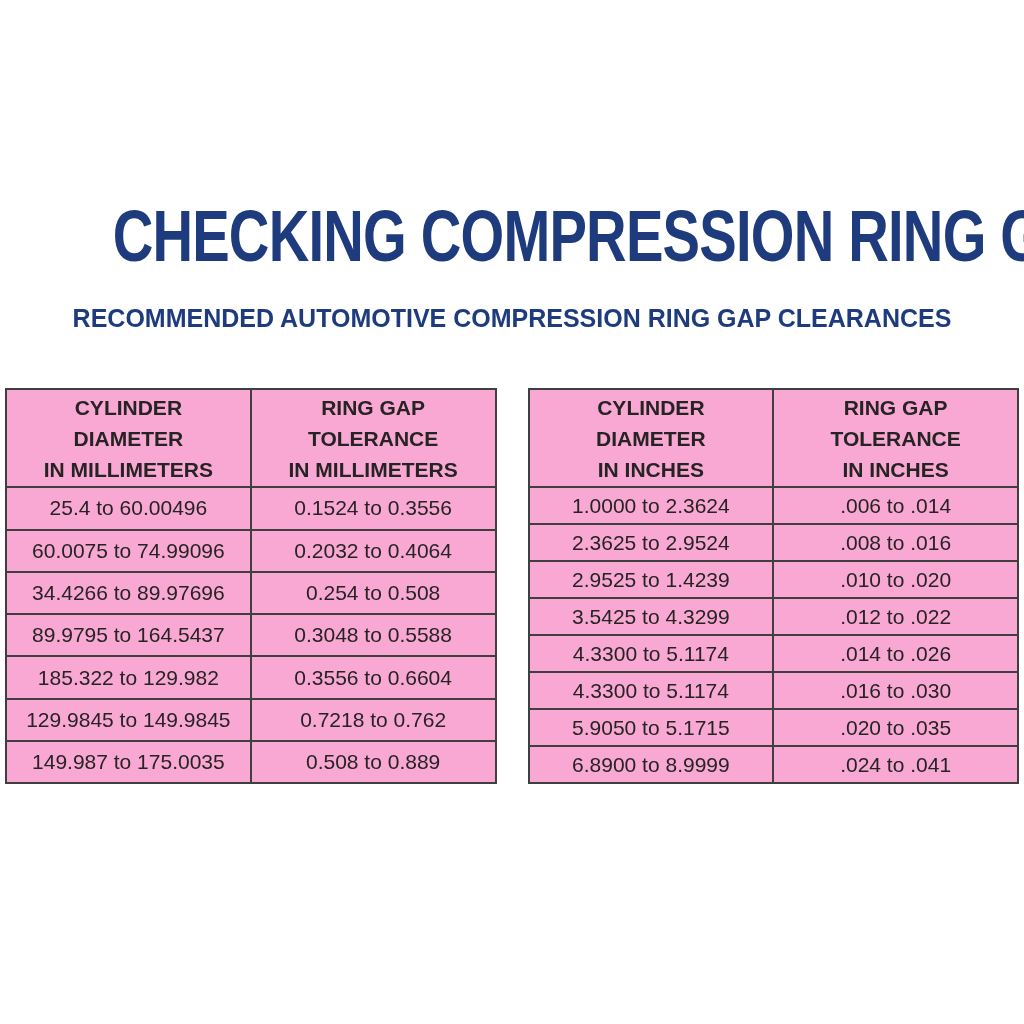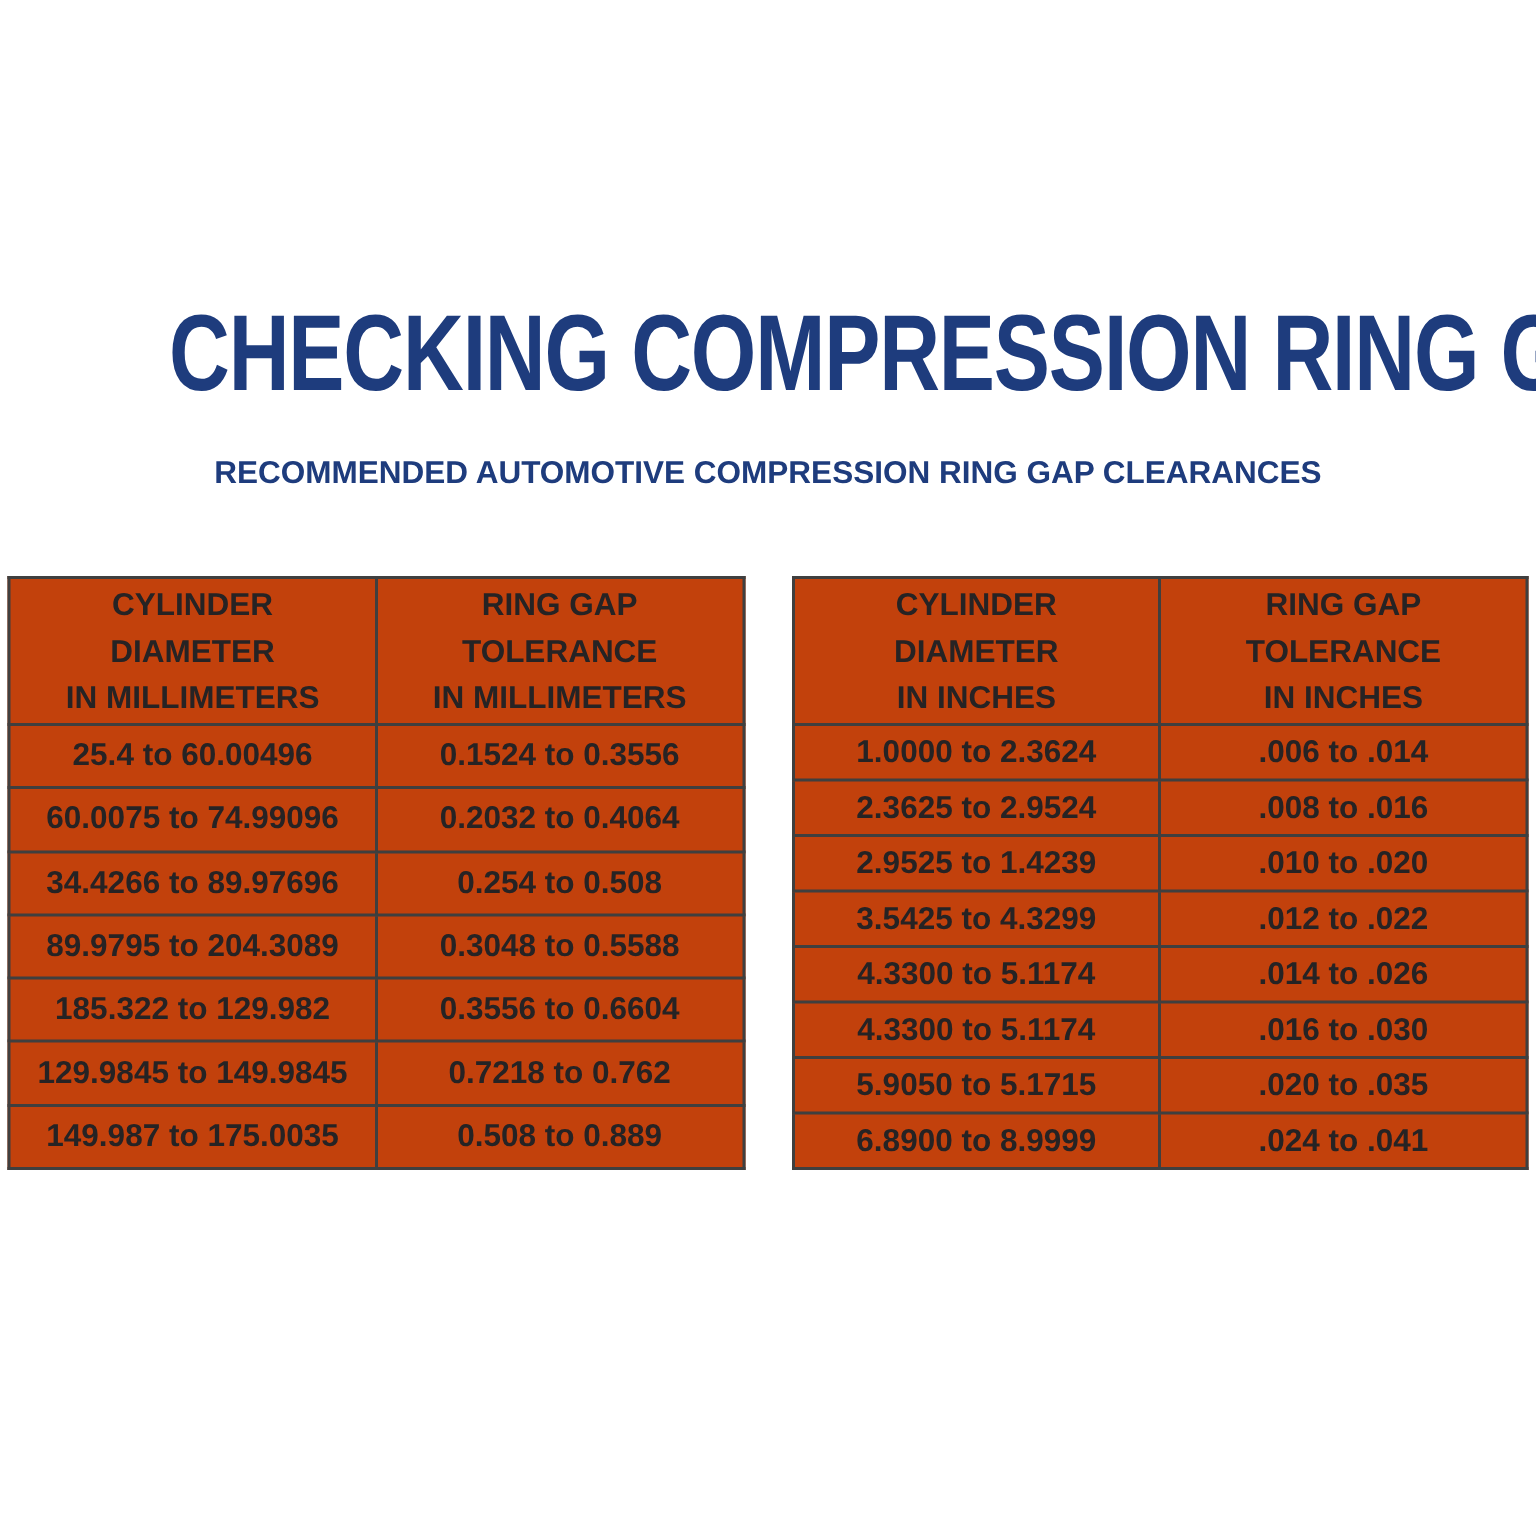--- a/index.html
+++ b/index.html
@@ -27,59 +27,59 @@
     color: #1e3c7d;
     letter-spacing: -1px;
     white-space: nowrap;
     transform: scaleX(0.78);
     transform-origin: 50% 50%;
   }
   .page-subtitle {
     margin: 0;
     margin-top: 33px;
     text-align: center;
-    font-size: 21px;
+    font-size: 25px;
     font-weight: bold;
     line-height: 1.05;
     color: #1e3c7d;
     letter-spacing: 0px;
     white-space: nowrap;
   }
   .tables-row {
     display: flex;
     justify-content: space-between;
     padding: 0 5px;
     margin-top: 57px;
     gap: 31px;
   }
   table.spec-table {
     border-collapse: collapse;
     width: 492px;
     table-layout: fixed;
-    background: #c2410c;
+    background: #f9a8d4;
   }
   table.spec-table th,
   table.spec-table td {
     border: 2px solid #3f3f3f;
     color: #262324;
     text-align: center;
     vertical-align: middle;
     padding: 0;
   }
   table.spec-table th {
     height: 96px;
     font-size: 21px;
     font-weight: bold;
     line-height: 31px;
     white-space: pre-line;
   }
   table.spec-table td {
     height: 35px;
     font-size: 21px;
-    font-weight: bold;
+    font-weight: normal;
   }
 </style>
 </head>
 <body>
 
 <div class="page">
 
   <h1 class="page-title">CHECKING COMPRESSION RING GAPS</h1>
 
   <h2 class="page-subtitle">RECOMMENDED AUTOMOTIVE COMPRESSION RING GAP CLEARANCES</h2>
@@ -104,21 +104,21 @@
         </tr>
         <tr>
           <td>60.0075 to 74.99096</td>
           <td>0.2032 to 0.4064</td>
         </tr>
         <tr>
           <td>34.4266 to 89.97696</td>
           <td>0.254 to 0.508</td>
         </tr>
         <tr>
-          <td>89.9795 to 204.3089</td>
+          <td>89.9795 to 164.5437</td>
           <td>0.3048 to 0.5588</td>
         </tr>
         <tr>
           <td>185.322 to 129.982</td>
           <td>0.3556 to 0.6604</td>
         </tr>
         <tr>
           <td>129.9845 to 149.9845</td>
           <td>0.7218 to 0.762</td>
         </tr>

